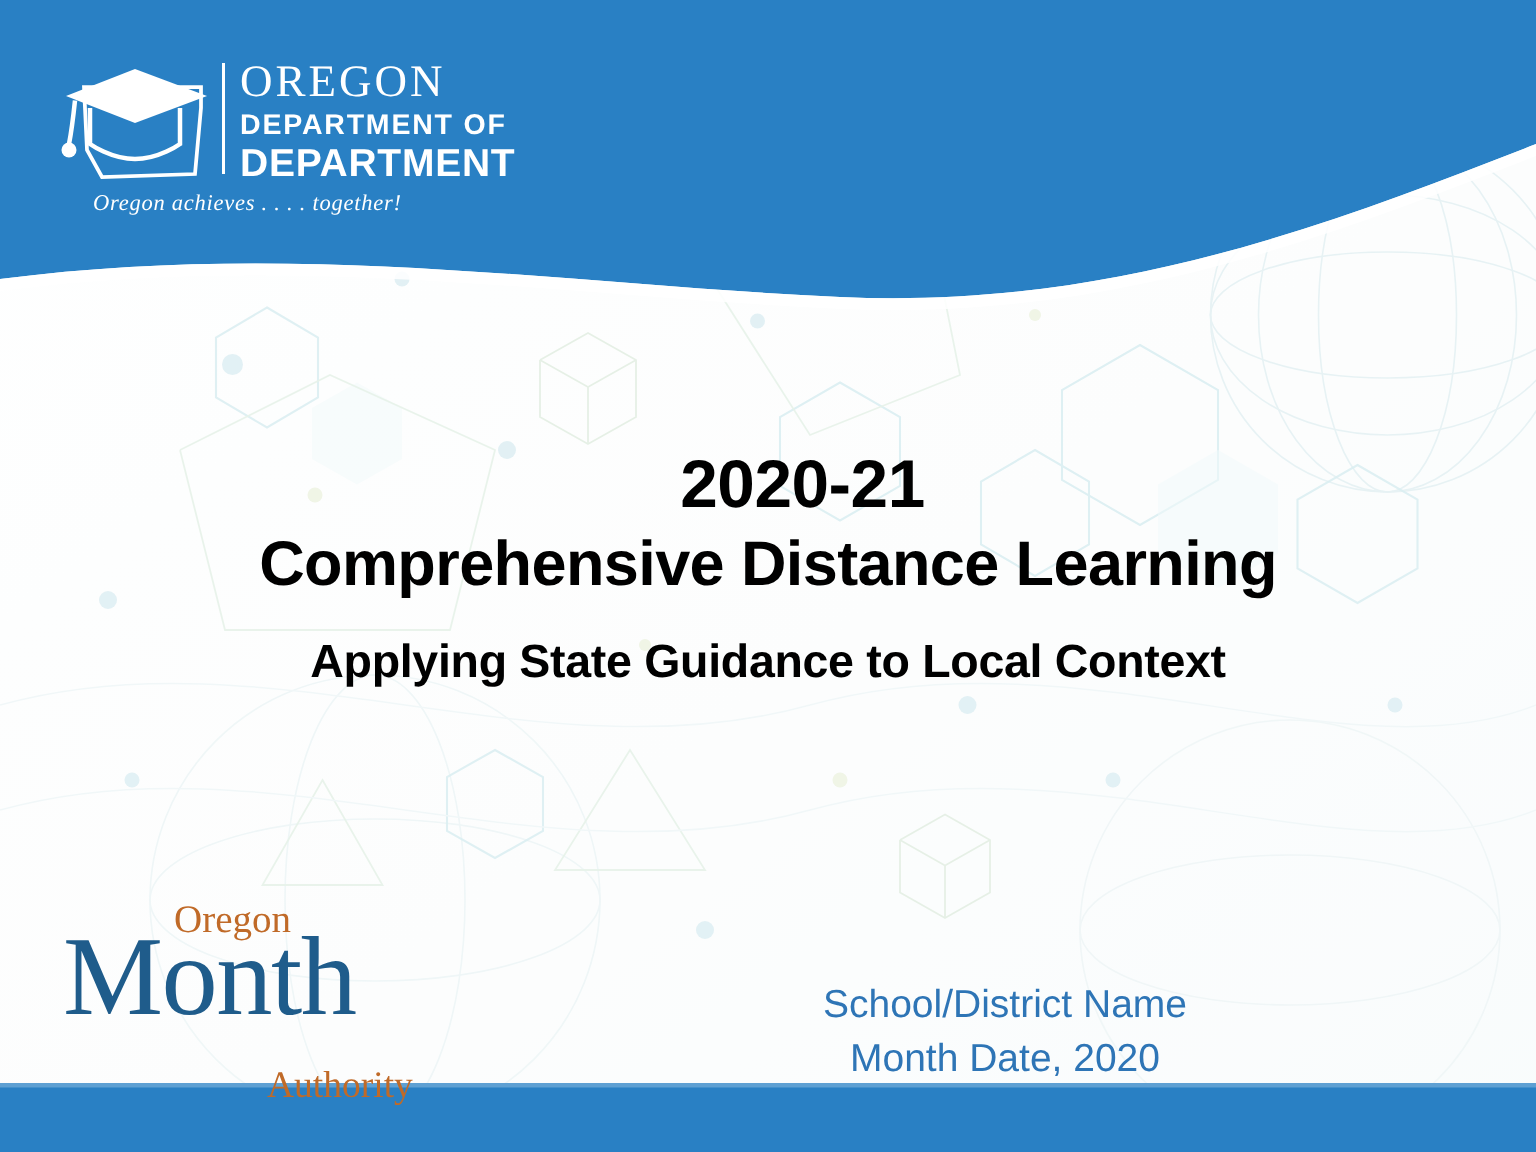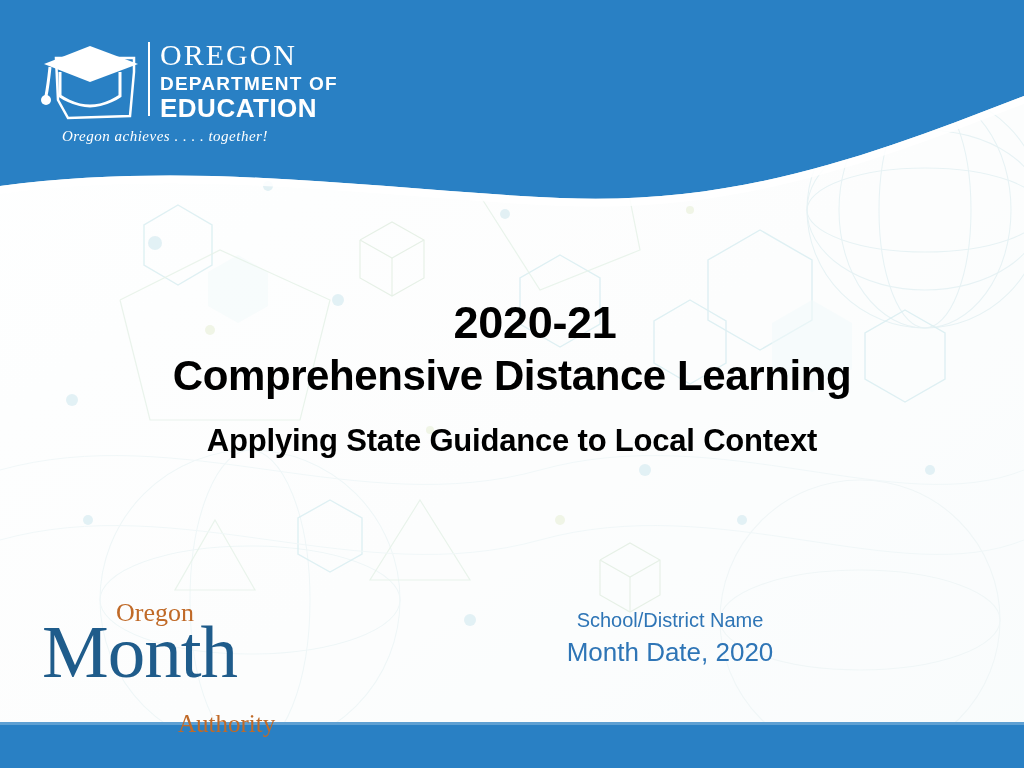--- a/index.html
+++ b/index.html
@@ -152,22 +152,23 @@
   .presenter-block {
     position: absolute;
     left: 390px;
     top: 608px;
     width: 560px;
     z-index: 6;
     text-align: center;
     color: #2e75b6;
   }
   .presenter-name {
-    font-size: 20px;
+    font-size: 26px;
     line-height: 1.25;
+    margin-top: 45px;
   }
   .presenter-date {
     font-size: 26px;
     margin-top: 4px;
   }
 
   
   .oha-logo {
     position: absolute;
     left: 40px;
@@ -306,21 +307,21 @@
         <path d="M22,34 L22,58 C22,58 36,68 52,68 C68,68 82,58 82,58 L82,34" fill="none" stroke="#ffffff" stroke-width="3"></path>
 
         <path d="M12,29 C12,29 10,48 8,58" stroke="#ffffff" stroke-width="3" fill="none"></path>
         <circle cx="8" cy="62" r="5" fill="#ffffff"></circle>
       </svg>
     </div>
     <div class="divider"></div>
     <div class="words">
       <div class="w-oregon">OREGON</div>
       <div class="w-dept">DEPARTMENT OF</div>
-      <div class="w-edu">EDUCATION</div>
+      <div class="w-edu">DEPARTMENT</div>
     </div>
   </div>
   <div class="ode-tagline">Oregon achieves . . . . together!</div>
 
   <div class="title-block">
     <div class="title-line-1">2020-21</div>
     <div class="title-line-2">Comprehensive Distance Learning</div>
     <div class="subtitle">Applying State Guidance to Local Context</div>
   </div>
 

